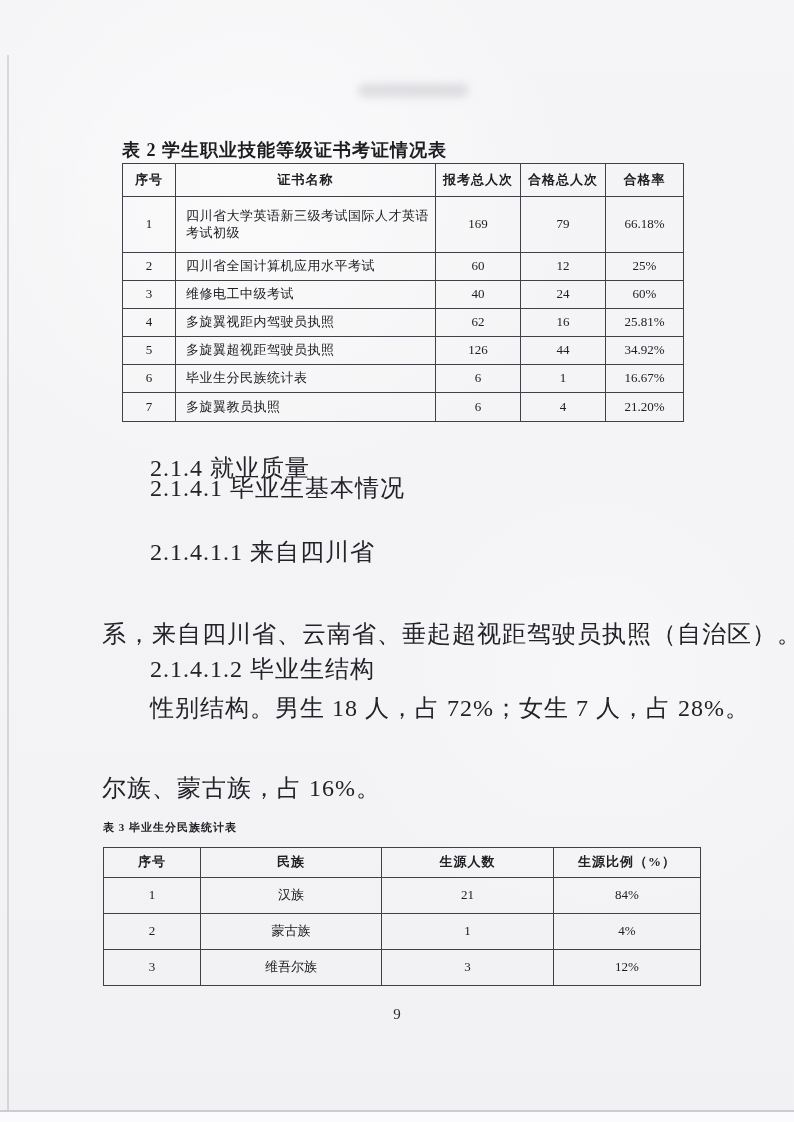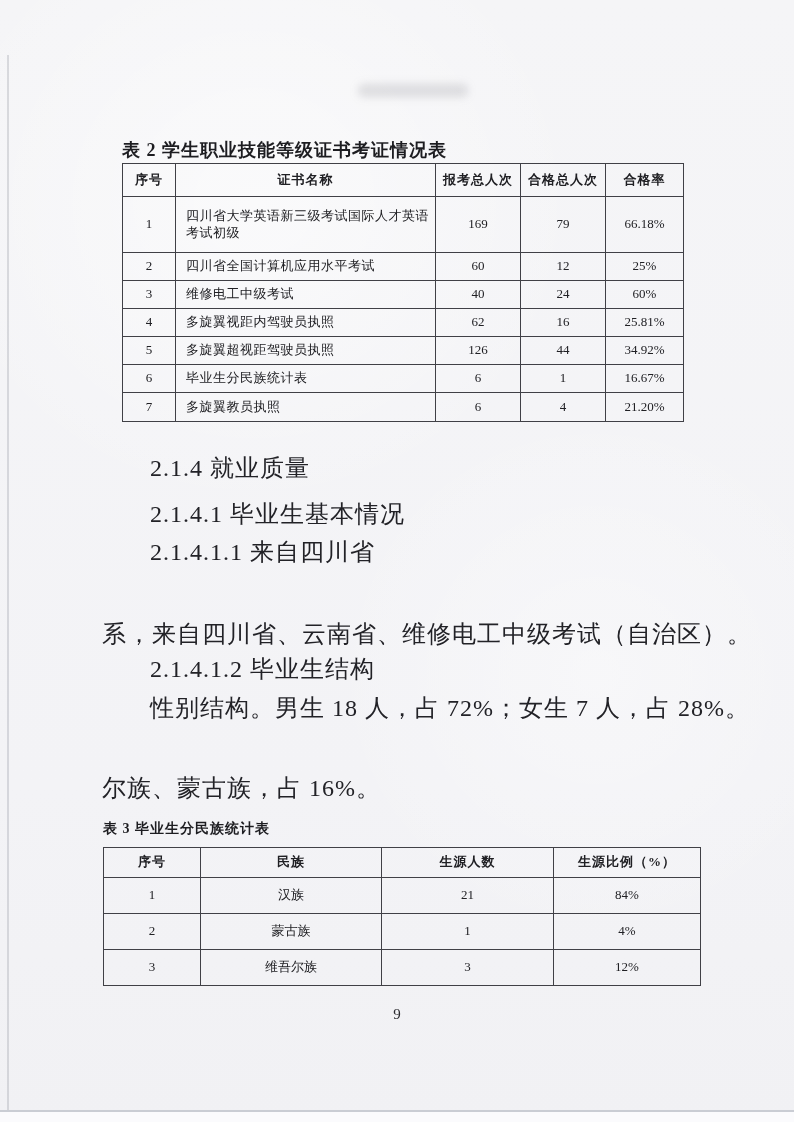--- a/index.html
+++ b/index.html
@@ -50,21 +50,21 @@
     filter: blur(4px);
   }
   
   .tbl-title {
     position: absolute;
     font-weight: bold;
     letter-spacing: 1px;
     color: #1d1d21;
   }
   .t2-title { left: 122px; top: 138px; width: 561px; font-size: 18px; }
-  .t3-title { left: 103px; top: 820px; width: 597px; font-size: 14px; }
+  .t3-title { left: 103px; top: 820px; width: 597px; font-size: 11px; }
   
   table.doc {
     position: absolute;
     border-collapse: collapse;
     table-layout: fixed;
     font-size: 13px;
     color: #202024;
   }
   table.doc td, table.doc th {
     border: 1.6px solid #404046;
@@ -171,23 +171,23 @@
       <td>7</td>
       <td class="cert-name">多旋翼教员执照</td>
       <td>6</td>
       <td>4</td>
       <td>21.20%</td>
     </tr>
   </tbody>
     </table>
 
   <div class="body-line indent" style="top:452px">2.1.4 就业质量</div>
-  <div class="body-line indent" style="top:498px">2.1.4.1 毕业生基本情况</div>
+  <div class="body-line indent" style="top:472px">2.1.4.1 毕业生基本情况</div>
   <div class="body-line indent" style="top:536px">2.1.4.1.1 来自四川省</div>
-  <div class="body-line" style="top:618px">系，来自四川省、云南省、维修电工中级考试（自治区）。</div>
+  <div class="body-line" style="top:618px">系，来自四川省、云南省、垂起超视距驾驶员执照（自治区）。</div>
   <div class="body-line indent" style="top:653px">2.1.4.1.2 毕业生结构</div>
   <div class="body-line indent" style="top:692px">性别结构。男生 18 人，占 72%；女生 7 人，占 28%。</div>
   <div class="body-line" style="top:772px">尔族、蒙古族，占 16%。</div>
 
   <div class="tbl-title t3-title">表 3 毕业生分民族统计表</div>
 
   <table class="doc" id="table3">
     <colgroup>
       <col style="width:97px">
         <col style="width:181px">

